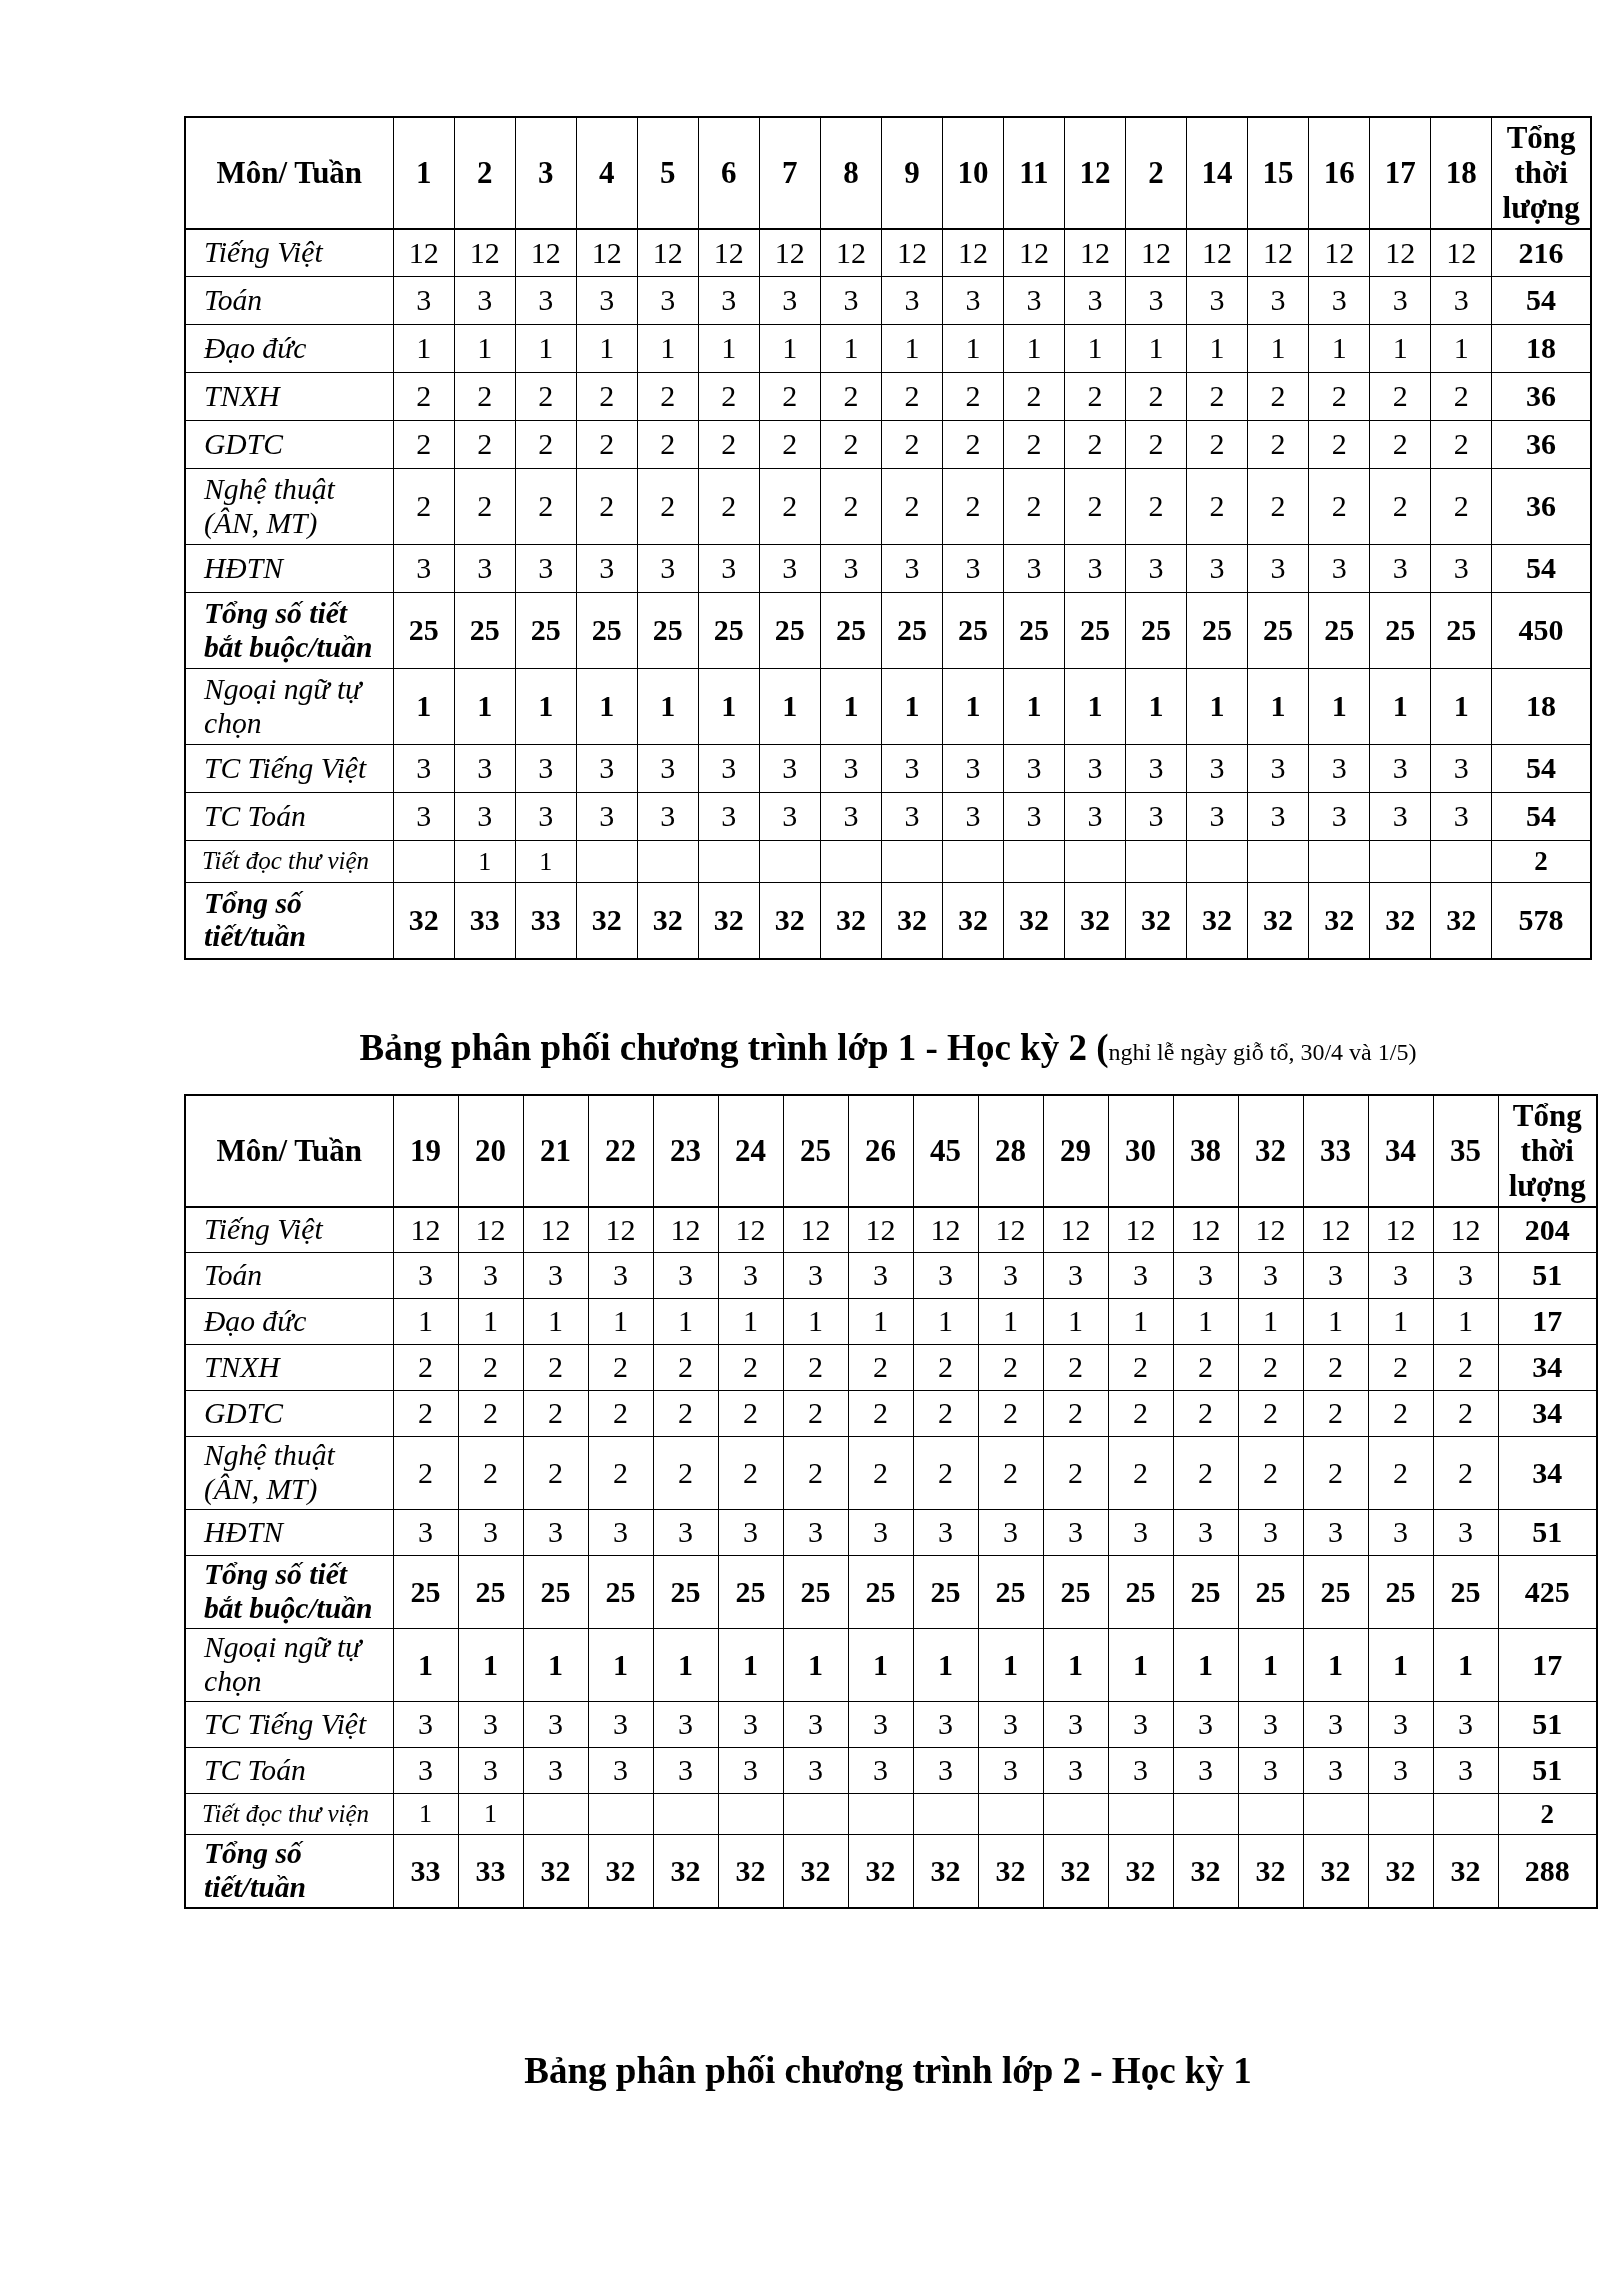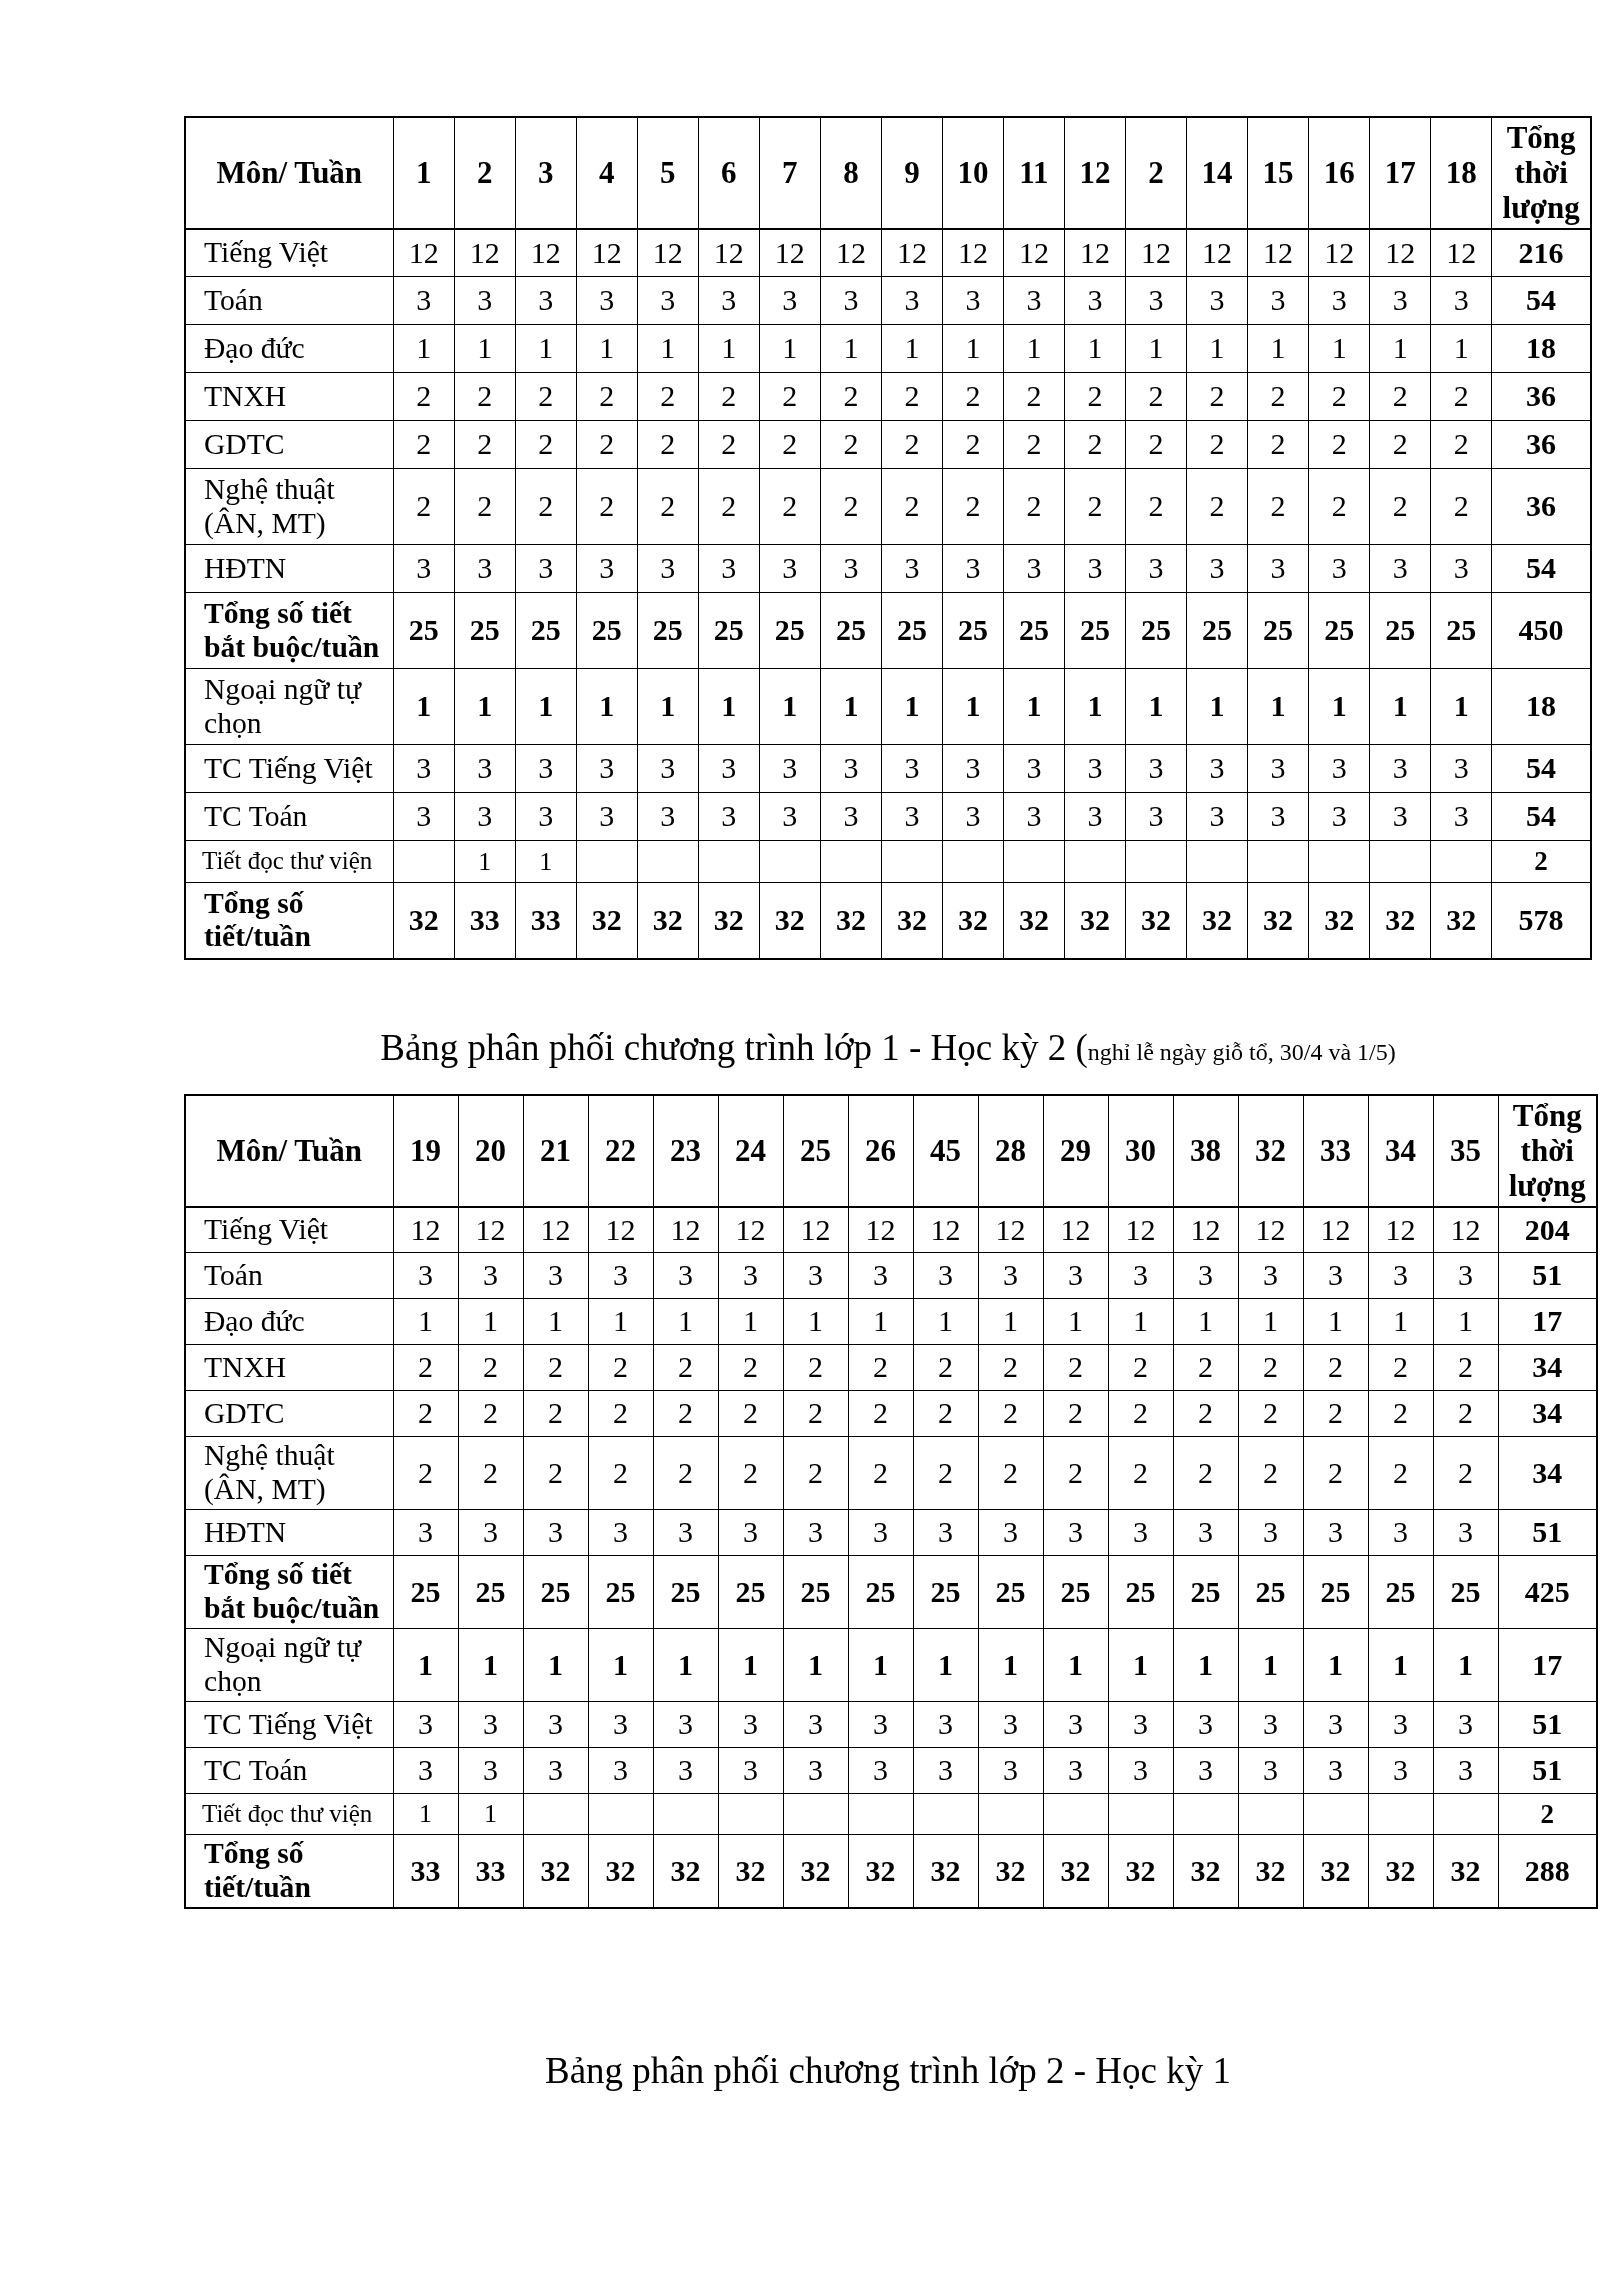--- a/index.html
+++ b/index.html
@@ -38,20 +38,21 @@
     border-bottom:2.7px solid #000;
     padding:1.8px;
     text-align:center;
   }
   .sched td.lbl {
     text-align:left;
     padding-left:18px;
     padding-right:5.4px;
     font-size:29.6px;
     white-space:pre-line;
+    font-style:italic;
   }
   .sched td.tot { font-weight:bold; }
   
   #table1 tr.r-s  { height:48px; }
   #table1 tr.r-d  { height:76px; }
   #table1 tr.r-sm { height:42px; }
   #table2 tr.r-s  { height:46px; }
   #table2 tr.r-d  { height:73px; }
   #table2 tr.r-sm { height:41px; }
   
@@ -63,21 +64,21 @@
   tr.r-sm td.tot { font-size:27px; }
   
   .heading {
     position:absolute;
     left:184px; width:1408px;
     text-align:center;
     white-space:nowrap;
   }
   #heading1 { top:1026px; }
   #heading2 { top:2031px;margin-top:18px; }
-  .hb { font-weight:normal; font-size:37px; }
+  .hb { font-weight:bold; font-size:37px; }
   .hn { font-weight:normal; font-size:24px; }
 </style>
 </head>
 <body>
 
 <div class="page">
 
   <table class="sched" id="table1">
       <colgroup>
         <col style="width: 208px;">

